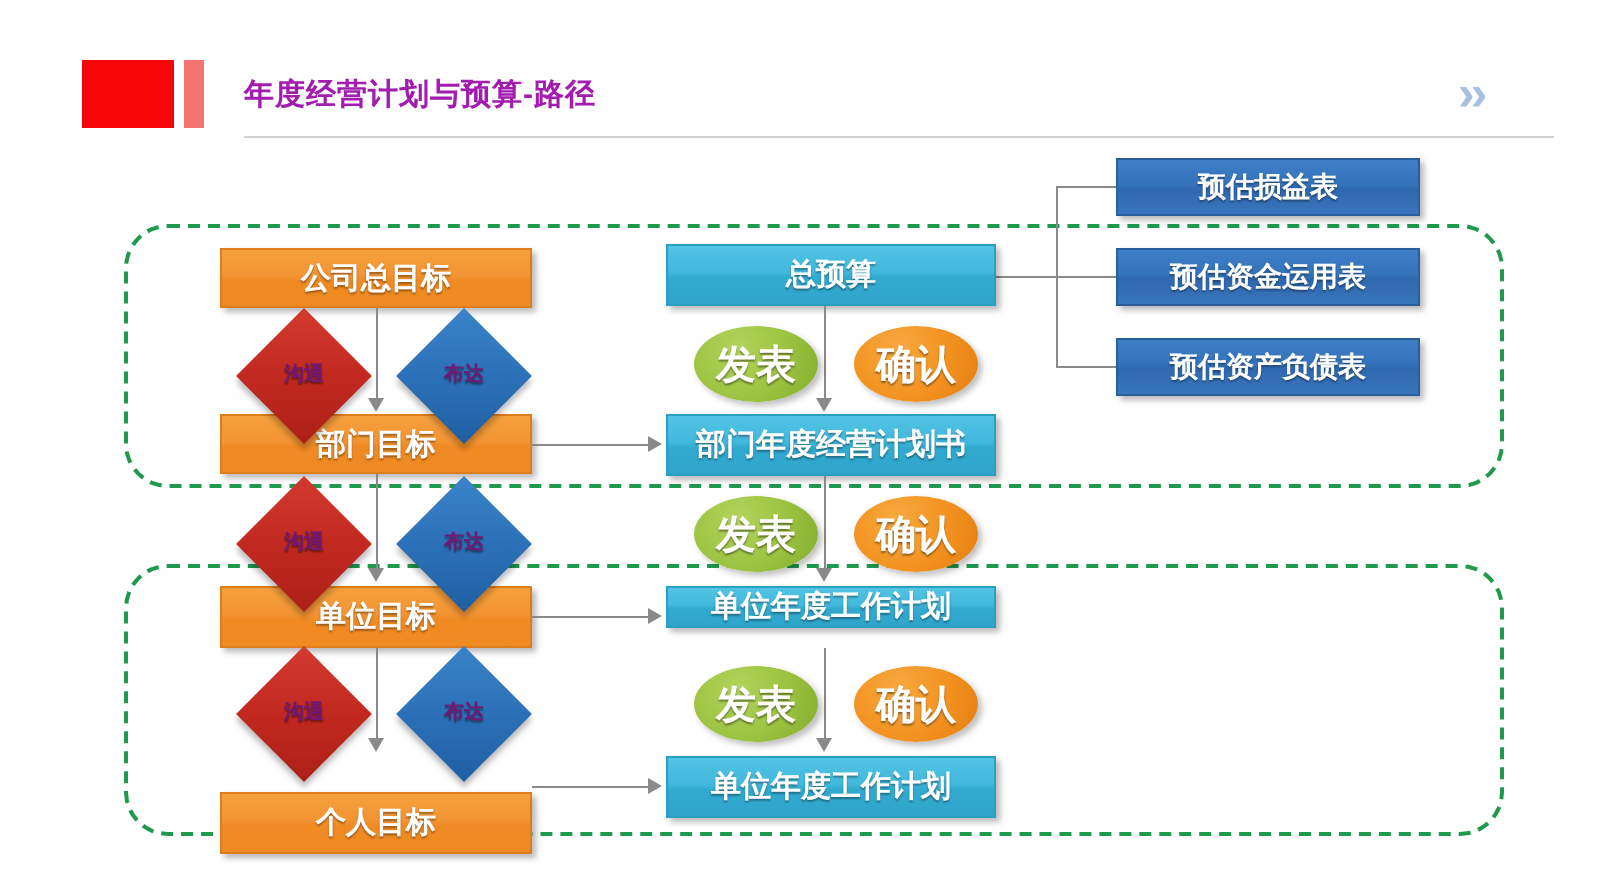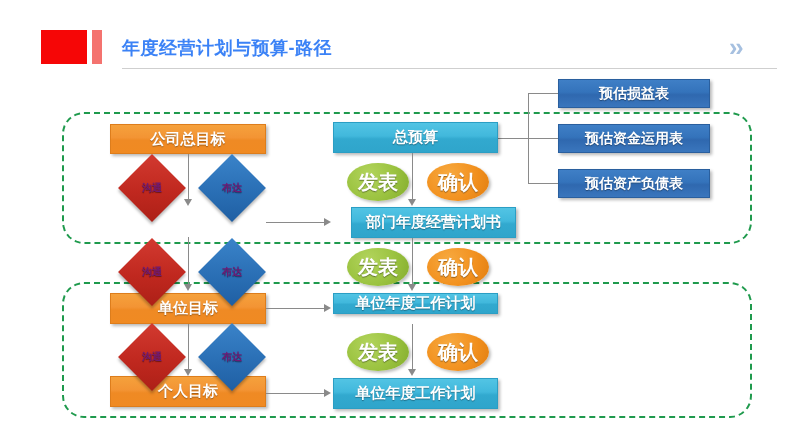--- a/index.html
+++ b/index.html
@@ -10,21 +10,21 @@
     font-family:"Liberation Sans","DejaVu Sans",sans-serif;
     overflow:hidden;
   }
   #slide{position:relative;width:800px;height:446px;background:#fff;}
 
   
   .hdr-red{position:absolute;left:41px;top:30px;width:46px;height:34px;background:#f60606;}
   .hdr-red2{position:absolute;left:92px;top:30px;width:10px;height:34px;background:#f4736f;}
   .hdr-title{
     position:absolute;left:122px;top:34px;width:560px;height:28px;
-    font-size:18px;font-weight:bold;color:#3b82f6;letter-spacing:.5px;
+    font-size:15px;font-weight:bold;color:#a21caf;letter-spacing:.5px;
     white-space:nowrap;line-height:28px;
   }
   .hdr-rule{position:absolute;left:122px;top:68px;width:655px;height:1px;background:#cfcfcf;}
   .hdr-chev{
     position:absolute;left:729px;top:33px;width:50px;height:28px;
     font-size:25px;font-weight:bold;color:#a6c0e0;line-height:28px;letter-spacing:-2px;
   }
 
   
   .group{
@@ -110,26 +110,29 @@
   <div class="hline" style="left:498px;top:138px;width:31px;"></div>
   <div class="vline" style="left:528px;top:93px;height:91px;"></div>
   <div class="hline" style="left:528px;top:93px;width:30px;"></div>
   <div class="hline" style="left:528px;top:138px;width:30px;"></div>
   <div class="hline" style="left:528px;top:183px;width:30px;"></div>
 
   <div class="node orange" style="left:110px;top:124px;width:156px;height:30px;">
     <span>公司总目标</span>
   </div>
 
+  <div class="node orange" style="left:110px;top:207px;width:156px;height:30px;">
+    <span>部门目标</span>
+  </div>
 
   <div class="node orange" style="left:110px;top:293px;width:156px;height:31px;">
     <span>单位目标</span>
   </div>
 
-  <div class="node orange" style="left:110px;top:376px;width:156px;height:31px;">
+  <div class="node orange" style="left:110px;top:396px;width:156px;height:31px;">
     <span>个人目标</span>
   </div>
 
   <div class="vline" style="left:188px;top:154px;height:46px;"></div>
   <div class="arrow-down" style="left:184px;top:199px;"></div>
 
   <div class="vline" style="left:188px;top:237px;height:48px;"></div>
   <div class="arrow-down" style="left:184px;top:284px;"></div>
 
   <div class="vline" style="left:188px;top:324px;height:46px;"></div>
@@ -147,21 +150,21 @@
 
   <div class="diamond red" style="left:128px;top:333px;"></div>
   <div class="diamond blue" style="left:208px;top:333px;"></div>
   <div class="diamond-lbl" style="left:117px;top:348px;">沟通</div>
   <div class="diamond-lbl" style="left:197px;top:348px;">布达</div>
 
   <div class="node teal" style="left:333px;top:122px;width:165px;height:31px;">
     <span>总预算</span>
   </div>
 
-  <div class="node teal" style="left:333px;top:207px;width:165px;height:31px;margin-left:18px;">
+  <div class="node teal" style="left:333px;top:207px;width:165px;height:31px;">
     <span>部门年度经营计划书</span>
   </div>
 
   <div class="node teal" style="left:333px;top:293px;width:165px;height:21px;">
     <span>单位年度工作计划</span>
   </div>
 
   <div class="node teal" style="left:333px;top:378px;width:165px;height:31px;">
     <span>单位年度工作计划</span>
   </div>

